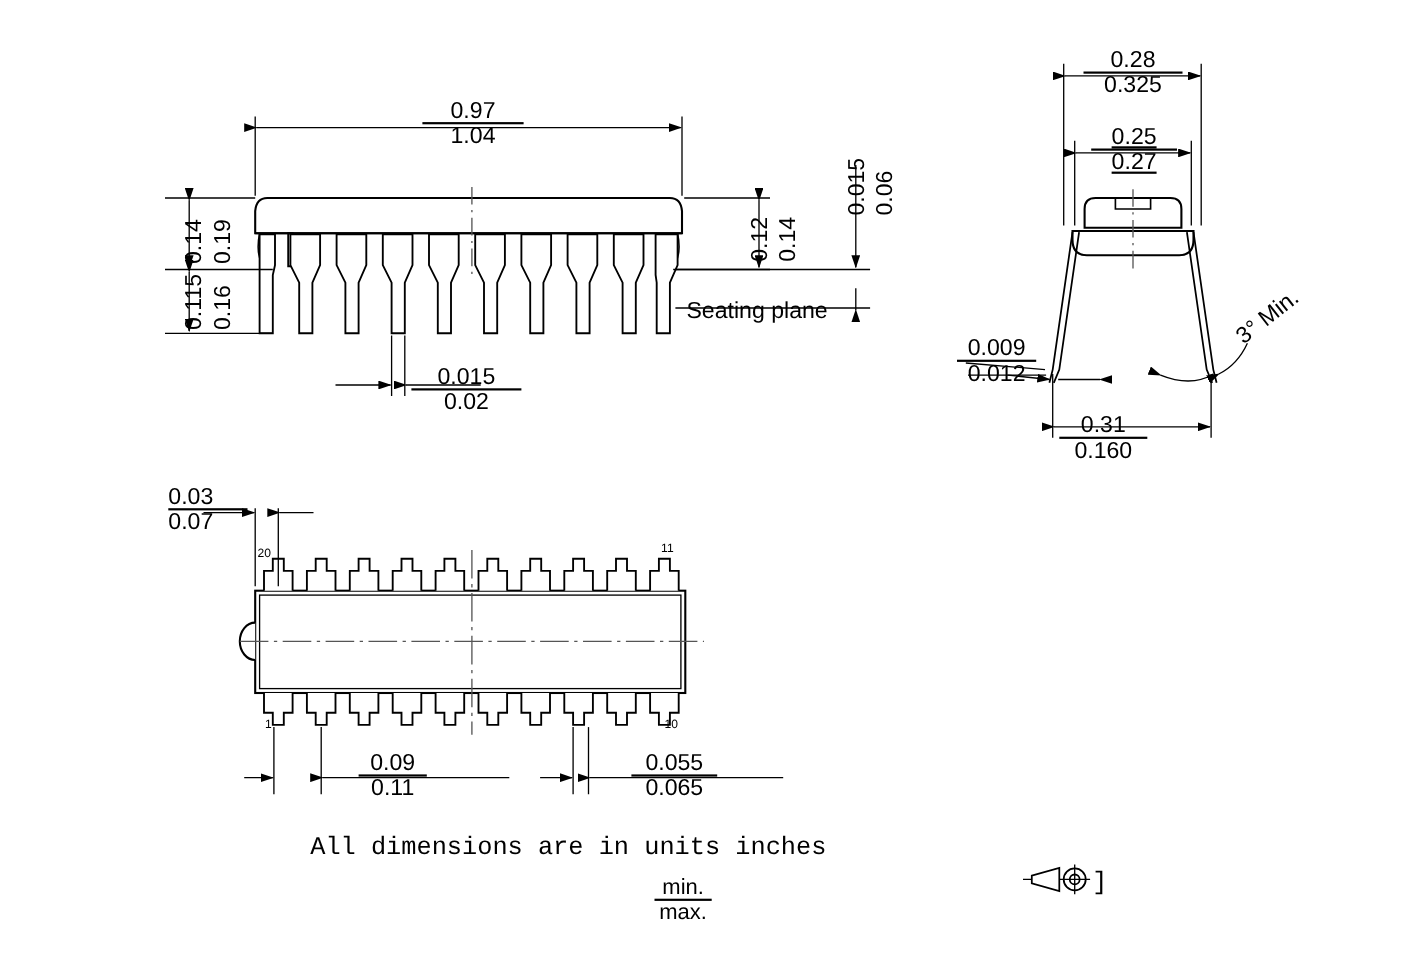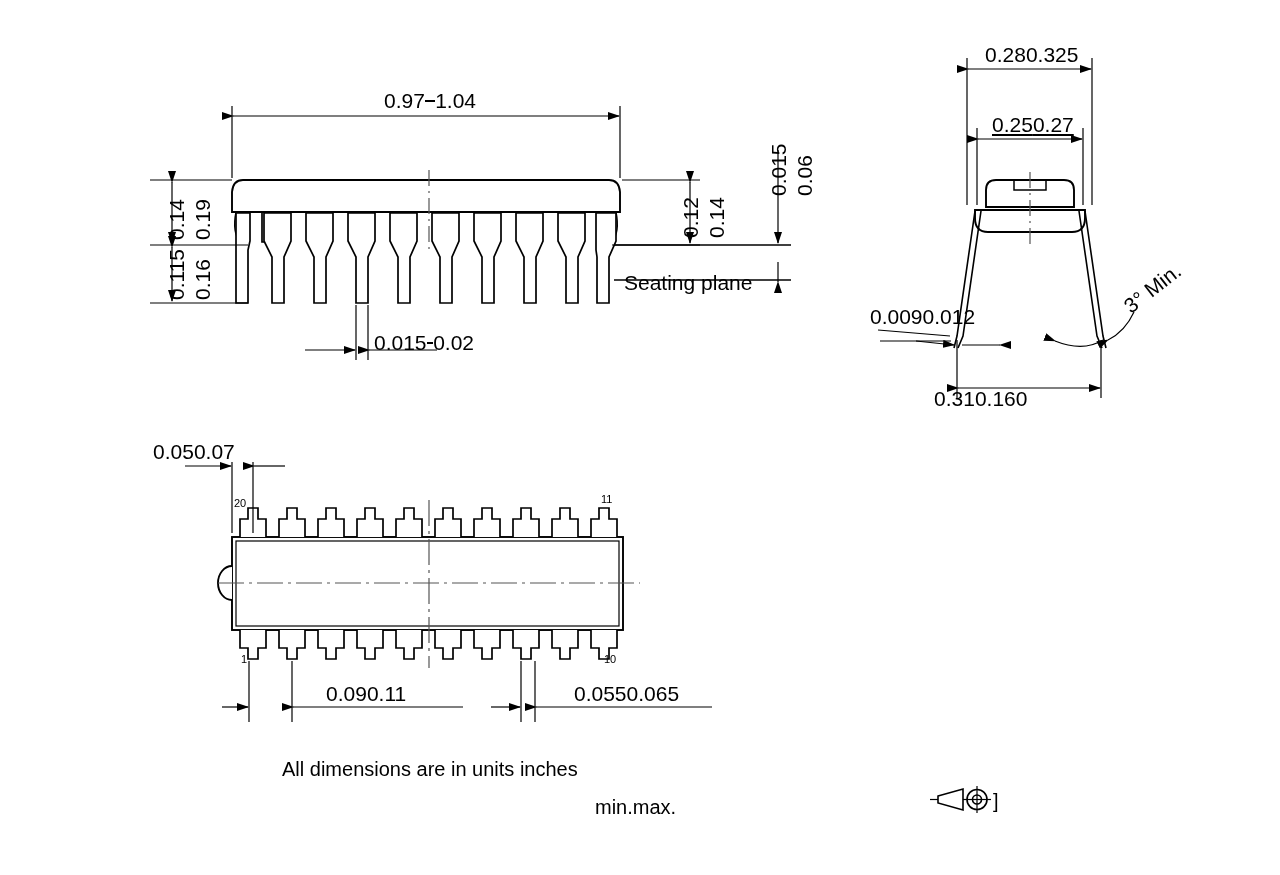--- a/index.html
+++ b/index.html
@@ -4,22 +4,22 @@
 <style>
   html,body{margin:0;padding:0;background:#fff;}
   body{width:1280px;height:875px;overflow:hidden;
        font-family:"Liberation Sans",sans-serif;color:#000;}
   #stage{position:relative;width:1280px;height:875px;}
   svg#dwg{position:absolute;left:0;top:0;width:1280px;height:875px;}
   .t{position:absolute;white-space:nowrap;font-family:"Liberation Sans",sans-serif;
      color:#000;line-height:1;}
   .dim{font-size:21px;}
   .dimsm{font-size:11px;}
-  .note{font-size:20px;}
-  .frac{position:absolute;display:flex;flex-direction:row;align-items:center;
+  .note{font-size:23px;font-family:Liberation Mono, monospace;}
+  .frac{position:absolute;display:flex;flex-direction:column;align-items:center;
         line-height:1.02;}
   .frac .bar{width:100%;height:2px;background:#000;}
   .vert{transform-origin:0 0;}
 </style>
 </head>
 <body>
 
 <div id="stage">
 
 <svg id="dwg" viewBox="0 0 1280 875">
@@ -277,30 +277,30 @@
   <span class="bar"></span>
   <span>0.27</span>
 </div>
 
 <div class="frac dim" style="left:870px;top:306px;width:72px;">
   <span>0.009</span>
   <span class="bar"></span>
   <span>0.012</span>
 </div>
 
-<div class="frac dim" style="left:934px;top:376px;width:80px;margin-top:12px;">
+<div class="frac dim" style="left:963px;top:376px;width:80px;">
   <span>0.31</span>
   <span class="bar"></span>
   <span>0.160</span>
 </div>
 
 <div class="t dim" style="left:1120px;top:300px;transform:rotate(-38deg);transform-origin:0 0;">3° Min.</div>
 
 <div class="frac dim" style="left:153px;top:441px;width:72px;align-items:flex-start;">
-  <span>0.05</span>
+  <span>0.03</span>
   <span class="bar"></span>
   <span>0.07</span>
 </div>
 
 <div class="t dimsm" style="left:234px;top:498px;">20</div>
 <div class="t dimsm" style="left:601px;top:494px;">11</div>
 <div class="t dimsm" style="left:241px;top:654px;">1</div>
 <div class="t dimsm" style="left:604px;top:654px;">10</div>
 
 <div class="frac dim" style="left:326px;top:683px;width:62px;">

